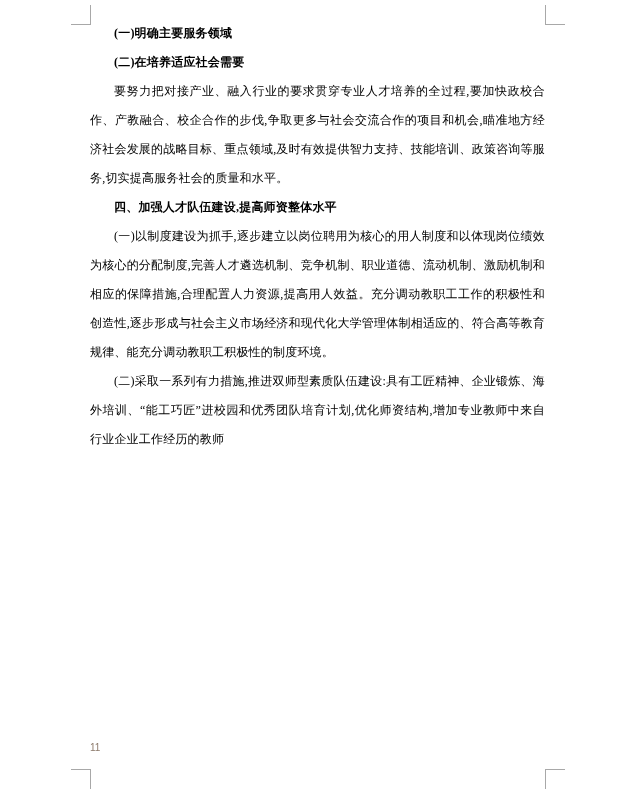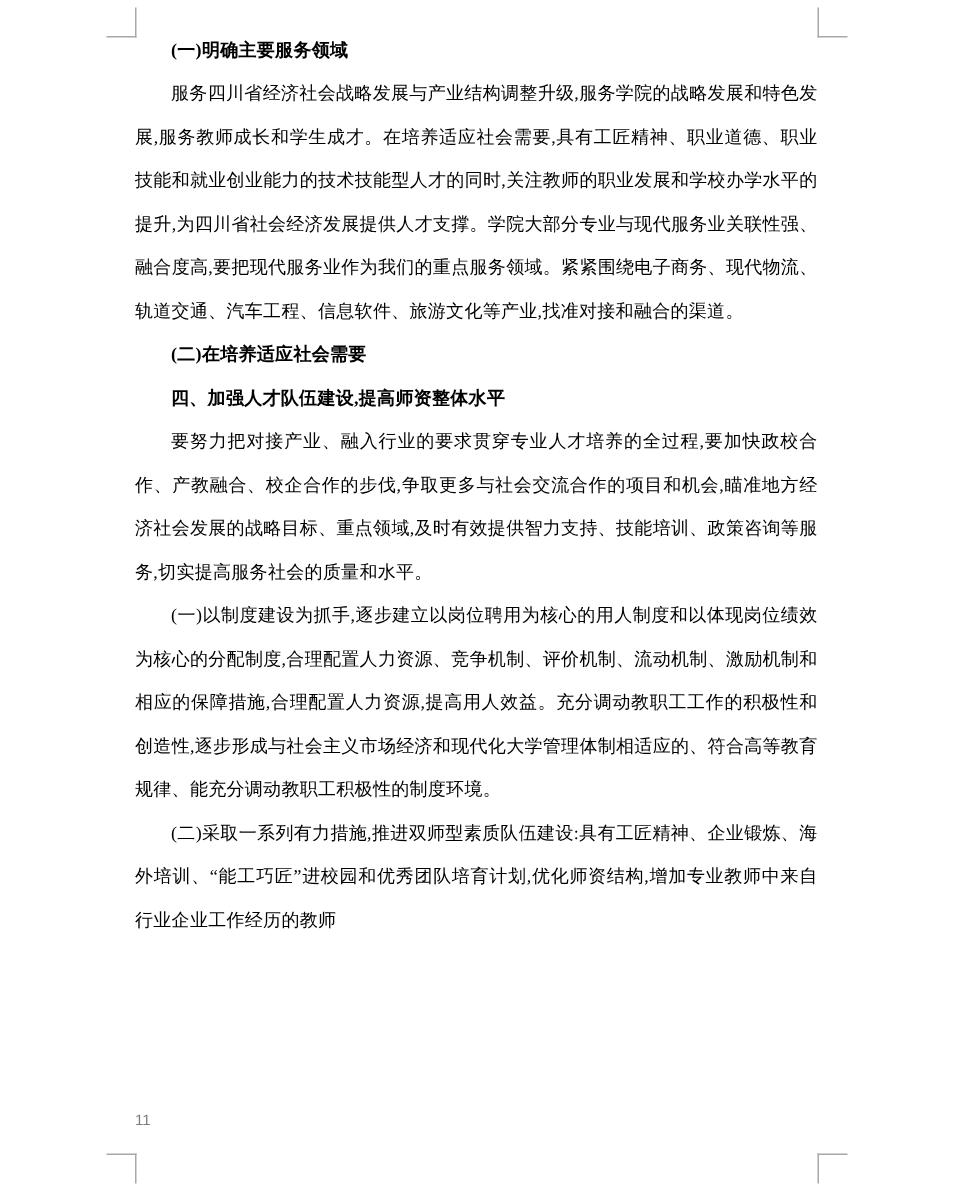--- a/index.html
+++ b/index.html
@@ -55,23 +55,22 @@
 
 <div class="screen">
 
   <div class="crop tl"></div>
   <div class="crop tr"></div>
   <div class="crop bl"></div>
   <div class="crop br"></div>
 
   <div class="textblock">
     <p class="para heading">(一)明确主要服务领域</p>
-    <p class="para body">服务四川省经济社会战略发展与产业结构调整升级,服务学院的战略发展和特色发展,服务教师成长和学生成才。在培养适应社会需要,具有工匠精神、职业道德、职业技能和就业创业能力的技术技能型人才的同时,关注教师的职业发展和学校办学水平的提升,为四川省社会经济发展提供人才支撑。学院大部分专业与现代服务业关联性强、融合度高,要把现代服务业作为我们的重点服务领域。紧紧围绕电子商务、现代物流、轨道交通、汽车工程、信息软件、旅游文化等产业,找准对接和融合的渠道。</p>
     <p class="para heading">(二)在培养适应社会需要</p>
+    <p class="para body">要努力把对接产业、融入行业的要求贯穿专业人才培养的全过程,要加快政校合作、产教融合、校企合作的步伐,争取更多与社会交流合作的项目和机会,瞄准地方经济社会发展的战略目标、重点领域,及时有效提供智力支持、技能培训、政策咨询等服务,切实提高服务社会的质量和水平。</p>
     <p class="para heading">四、加强人才队伍建设,提高师资整体水平</p>
-    <p class="para body">要努力把对接产业、融入行业的要求贯穿专业人才培养的全过程,要加快政校合作、产教融合、校企合作的步伐,争取更多与社会交流合作的项目和机会,瞄准地方经济社会发展的战略目标、重点领域,及时有效提供智力支持、技能培训、政策咨询等服务,切实提高服务社会的质量和水平。</p>
-    <p class="para body">(一)以制度建设为抓手,逐步建立以岗位聘用为核心的用人制度和以体现岗位绩效为核心的分配制度,合理配置人力资源、竞争机制、评价机制、流动机制、激励机制和相应的保障措施,合理配置人力资源,提高用人效益。充分调动教职工工作的积极性和创造性,逐步形成与社会主义市场经济和现代化大学管理体制相适应的、符合高等教育规律、能充分调动教职工积极性的制度环境。</p>
+    <p class="para body">(一)以制度建设为抓手,逐步建立以岗位聘用为核心的用人制度和以体现岗位绩效为核心的分配制度,完善人才遴选机制、竞争机制、职业道德、流动机制、激励机制和相应的保障措施,合理配置人力资源,提高用人效益。充分调动教职工工作的积极性和创造性,逐步形成与社会主义市场经济和现代化大学管理体制相适应的、符合高等教育规律、能充分调动教职工积极性的制度环境。</p>
     <p class="para body">(二)采取一系列有力措施,推进双师型素质队伍建设:具有工匠精神、企业锻炼、海外培训、“能工巧匠”进校园和优秀团队培育计划,优化师资结构,增加专业教师中来自行业企业工作经历的教师</p>
   </div>
 
   <div class="pagenum">11</div>
 
 </div>
 
 </body></html>

